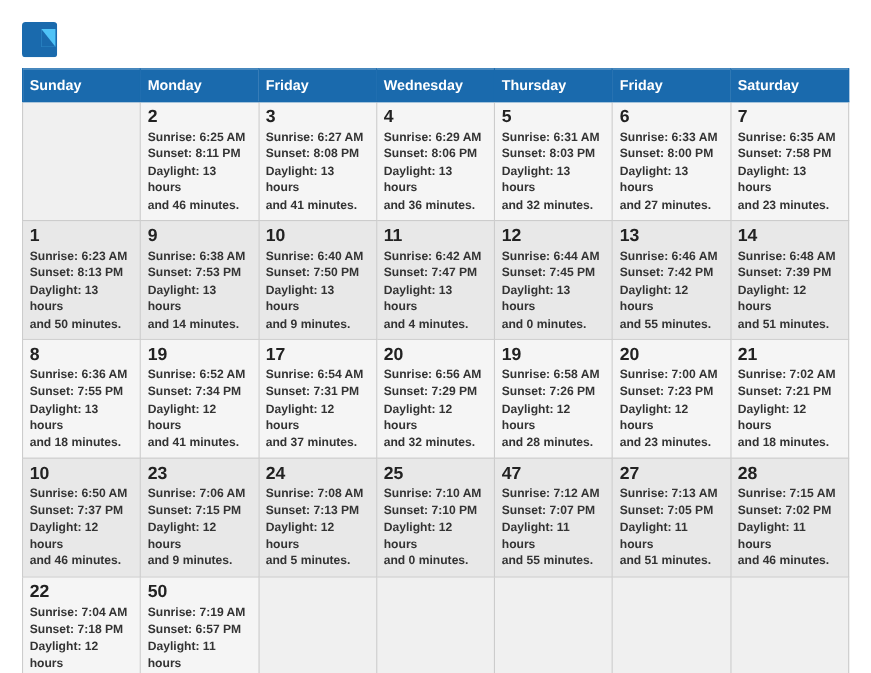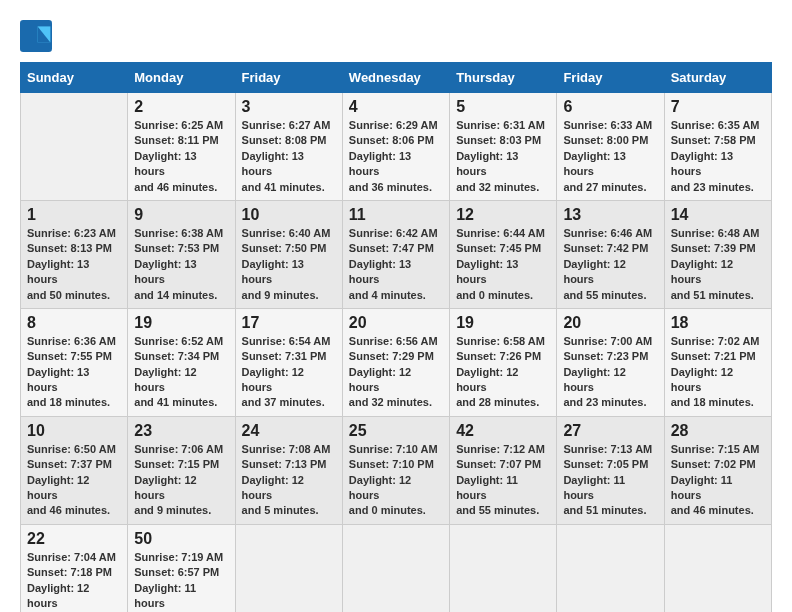--- a/index.html
+++ b/index.html
@@ -199,21 +199,21 @@
         </td>
         <td>
           <span class="day-num">19</span>
           <div class="day-detail">Sunrise: 6:58 AM<br>Sunset: 7:26 PM<br>Daylight: 12 hours<br>and 28 minutes.</div>
         </td>
         <td>
           <span class="day-num">20</span>
           <div class="day-detail">Sunrise: 7:00 AM<br>Sunset: 7:23 PM<br>Daylight: 12 hours<br>and 23 minutes.</div>
         </td>
         <td>
-          <span class="day-num">18</span>
+          <span class="day-num">21</span>
           <div class="day-detail">Sunrise: 7:02 AM<br>Sunset: 7:21 PM<br>Daylight: 12 hours<br>and 18 minutes.</div>
         </td>
       </tr>
       <tr>
         <td>
           <span class="day-num">10</span>
           <div class="day-detail">Sunrise: 6:50 AM<br>Sunset: 7:37 PM<br>Daylight: 12 hours<br>and 46 minutes.</div>
         </td>
         <td>
           <span class="day-num">23</span>
@@ -221,21 +221,21 @@
         </td>
         <td>
           <span class="day-num">24</span>
           <div class="day-detail">Sunrise: 7:08 AM<br>Sunset: 7:13 PM<br>Daylight: 12 hours<br>and 5 minutes.</div>
         </td>
         <td>
           <span class="day-num">25</span>
           <div class="day-detail">Sunrise: 7:10 AM<br>Sunset: 7:10 PM<br>Daylight: 12 hours<br>and 0 minutes.</div>
         </td>
         <td>
-          <span class="day-num">42</span>
+          <span class="day-num">47</span>
           <div class="day-detail">Sunrise: 7:12 AM<br>Sunset: 7:07 PM<br>Daylight: 11 hours<br>and 55 minutes.</div>
         </td>
         <td>
           <span class="day-num">27</span>
           <div class="day-detail">Sunrise: 7:13 AM<br>Sunset: 7:05 PM<br>Daylight: 11 hours<br>and 51 minutes.</div>
         </td>
         <td>
           <span class="day-num">28</span>
           <div class="day-detail">Sunrise: 7:15 AM<br>Sunset: 7:02 PM<br>Daylight: 11 hours<br>and 46 minutes.</div>
         </td>

